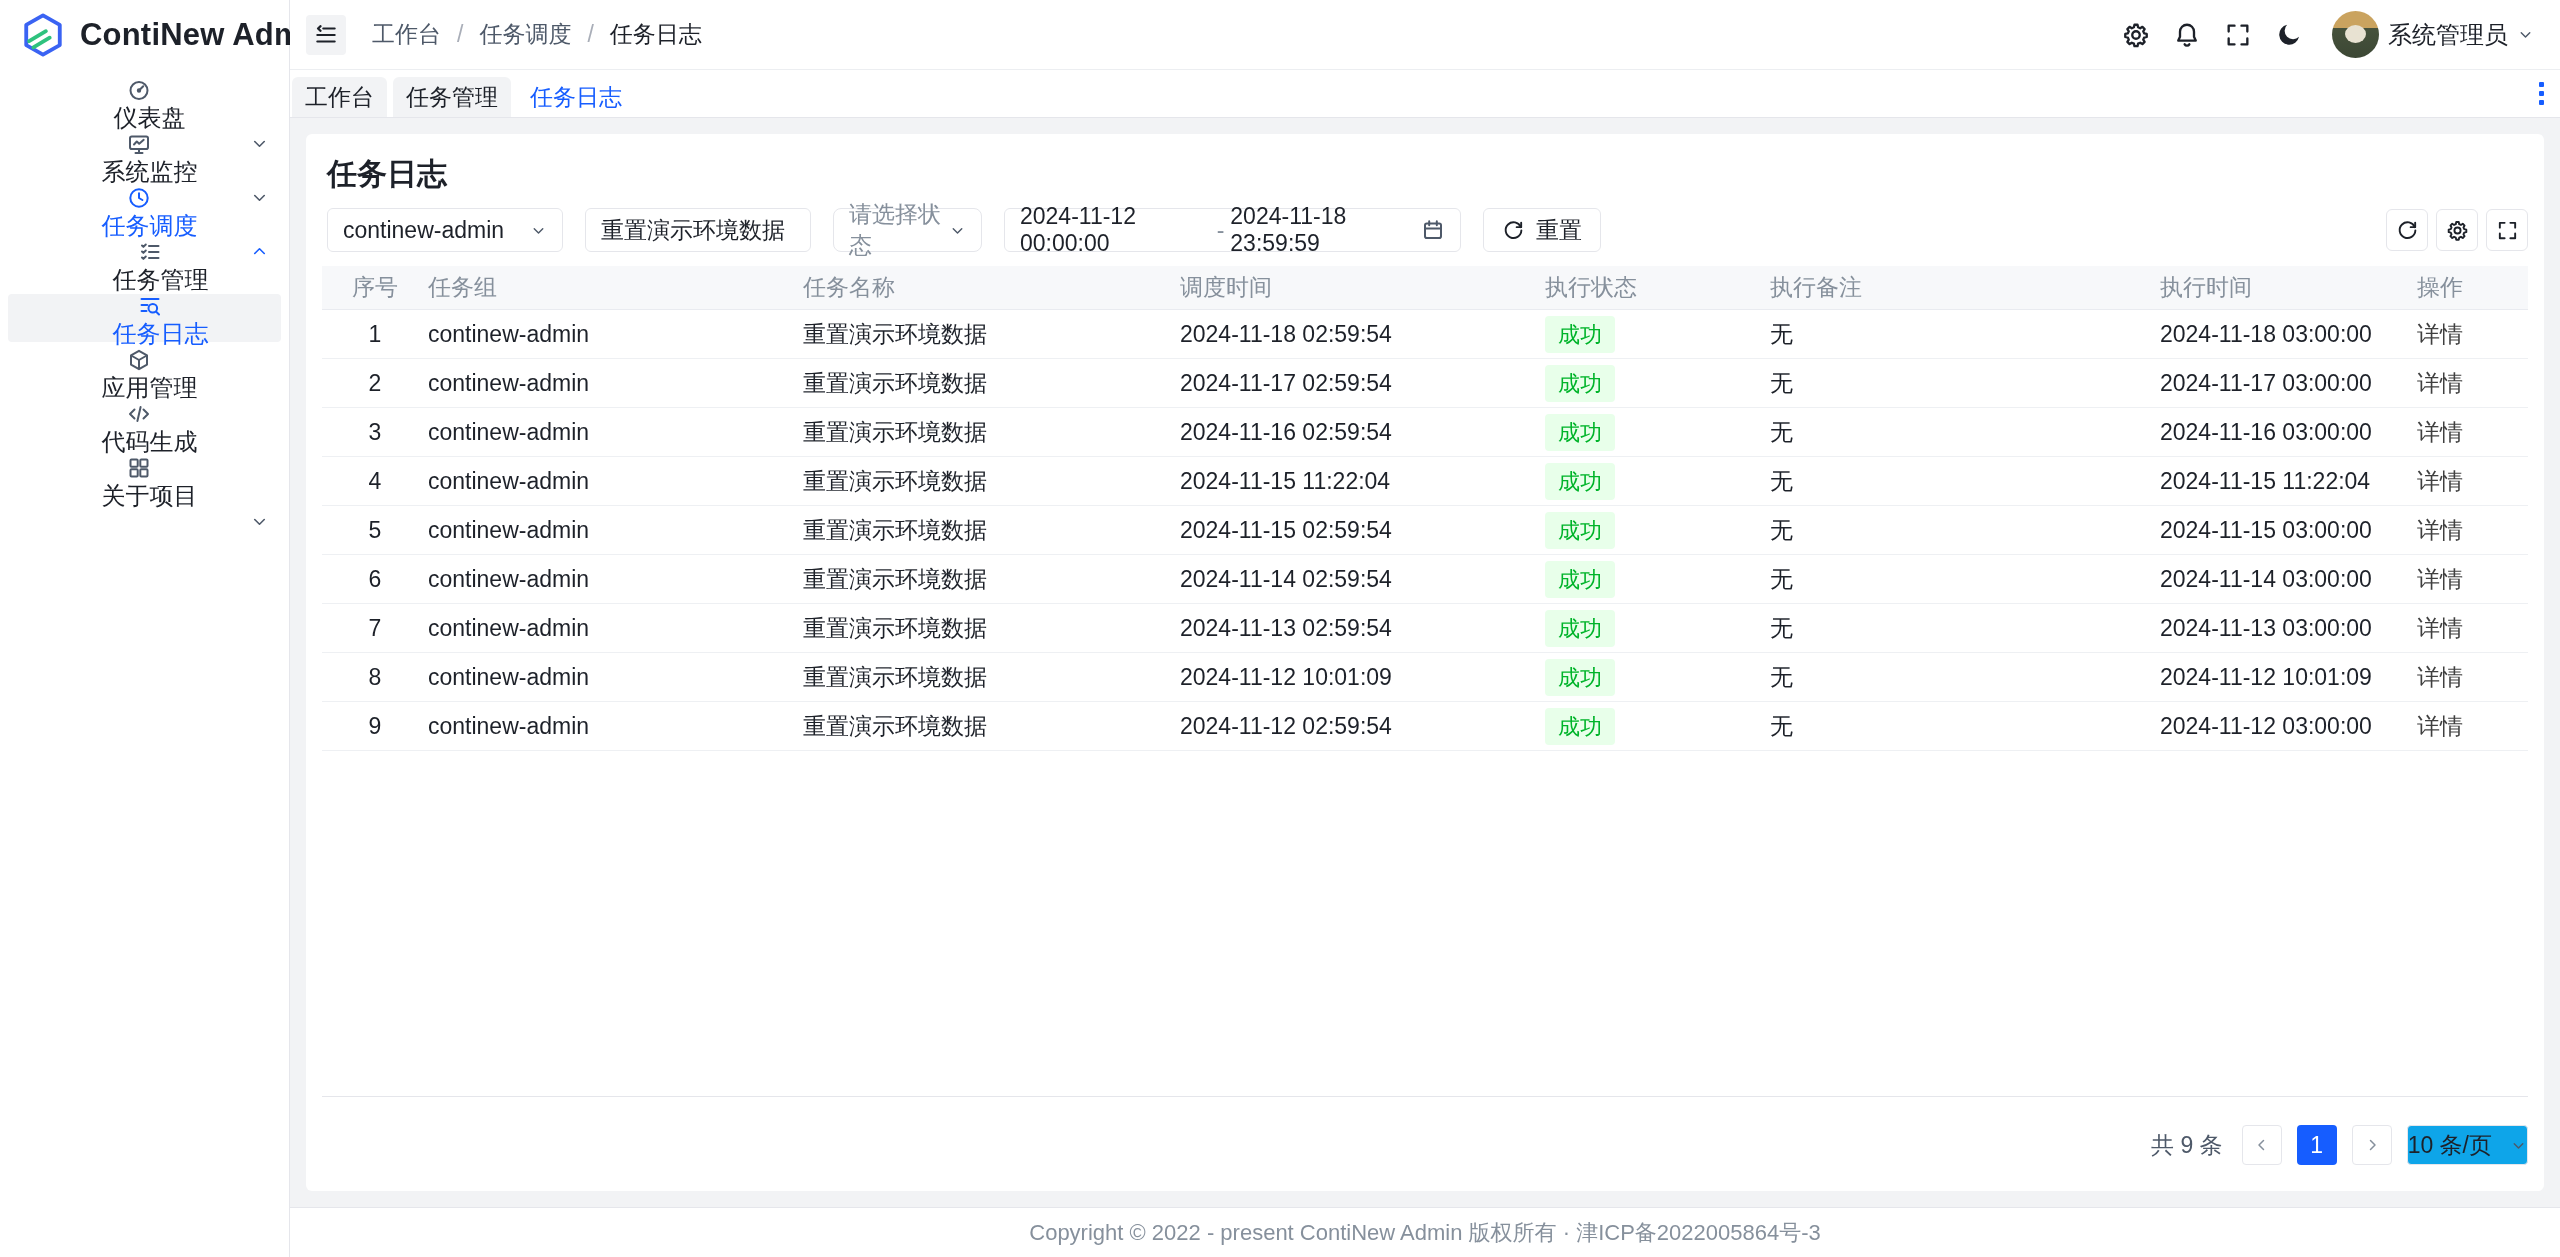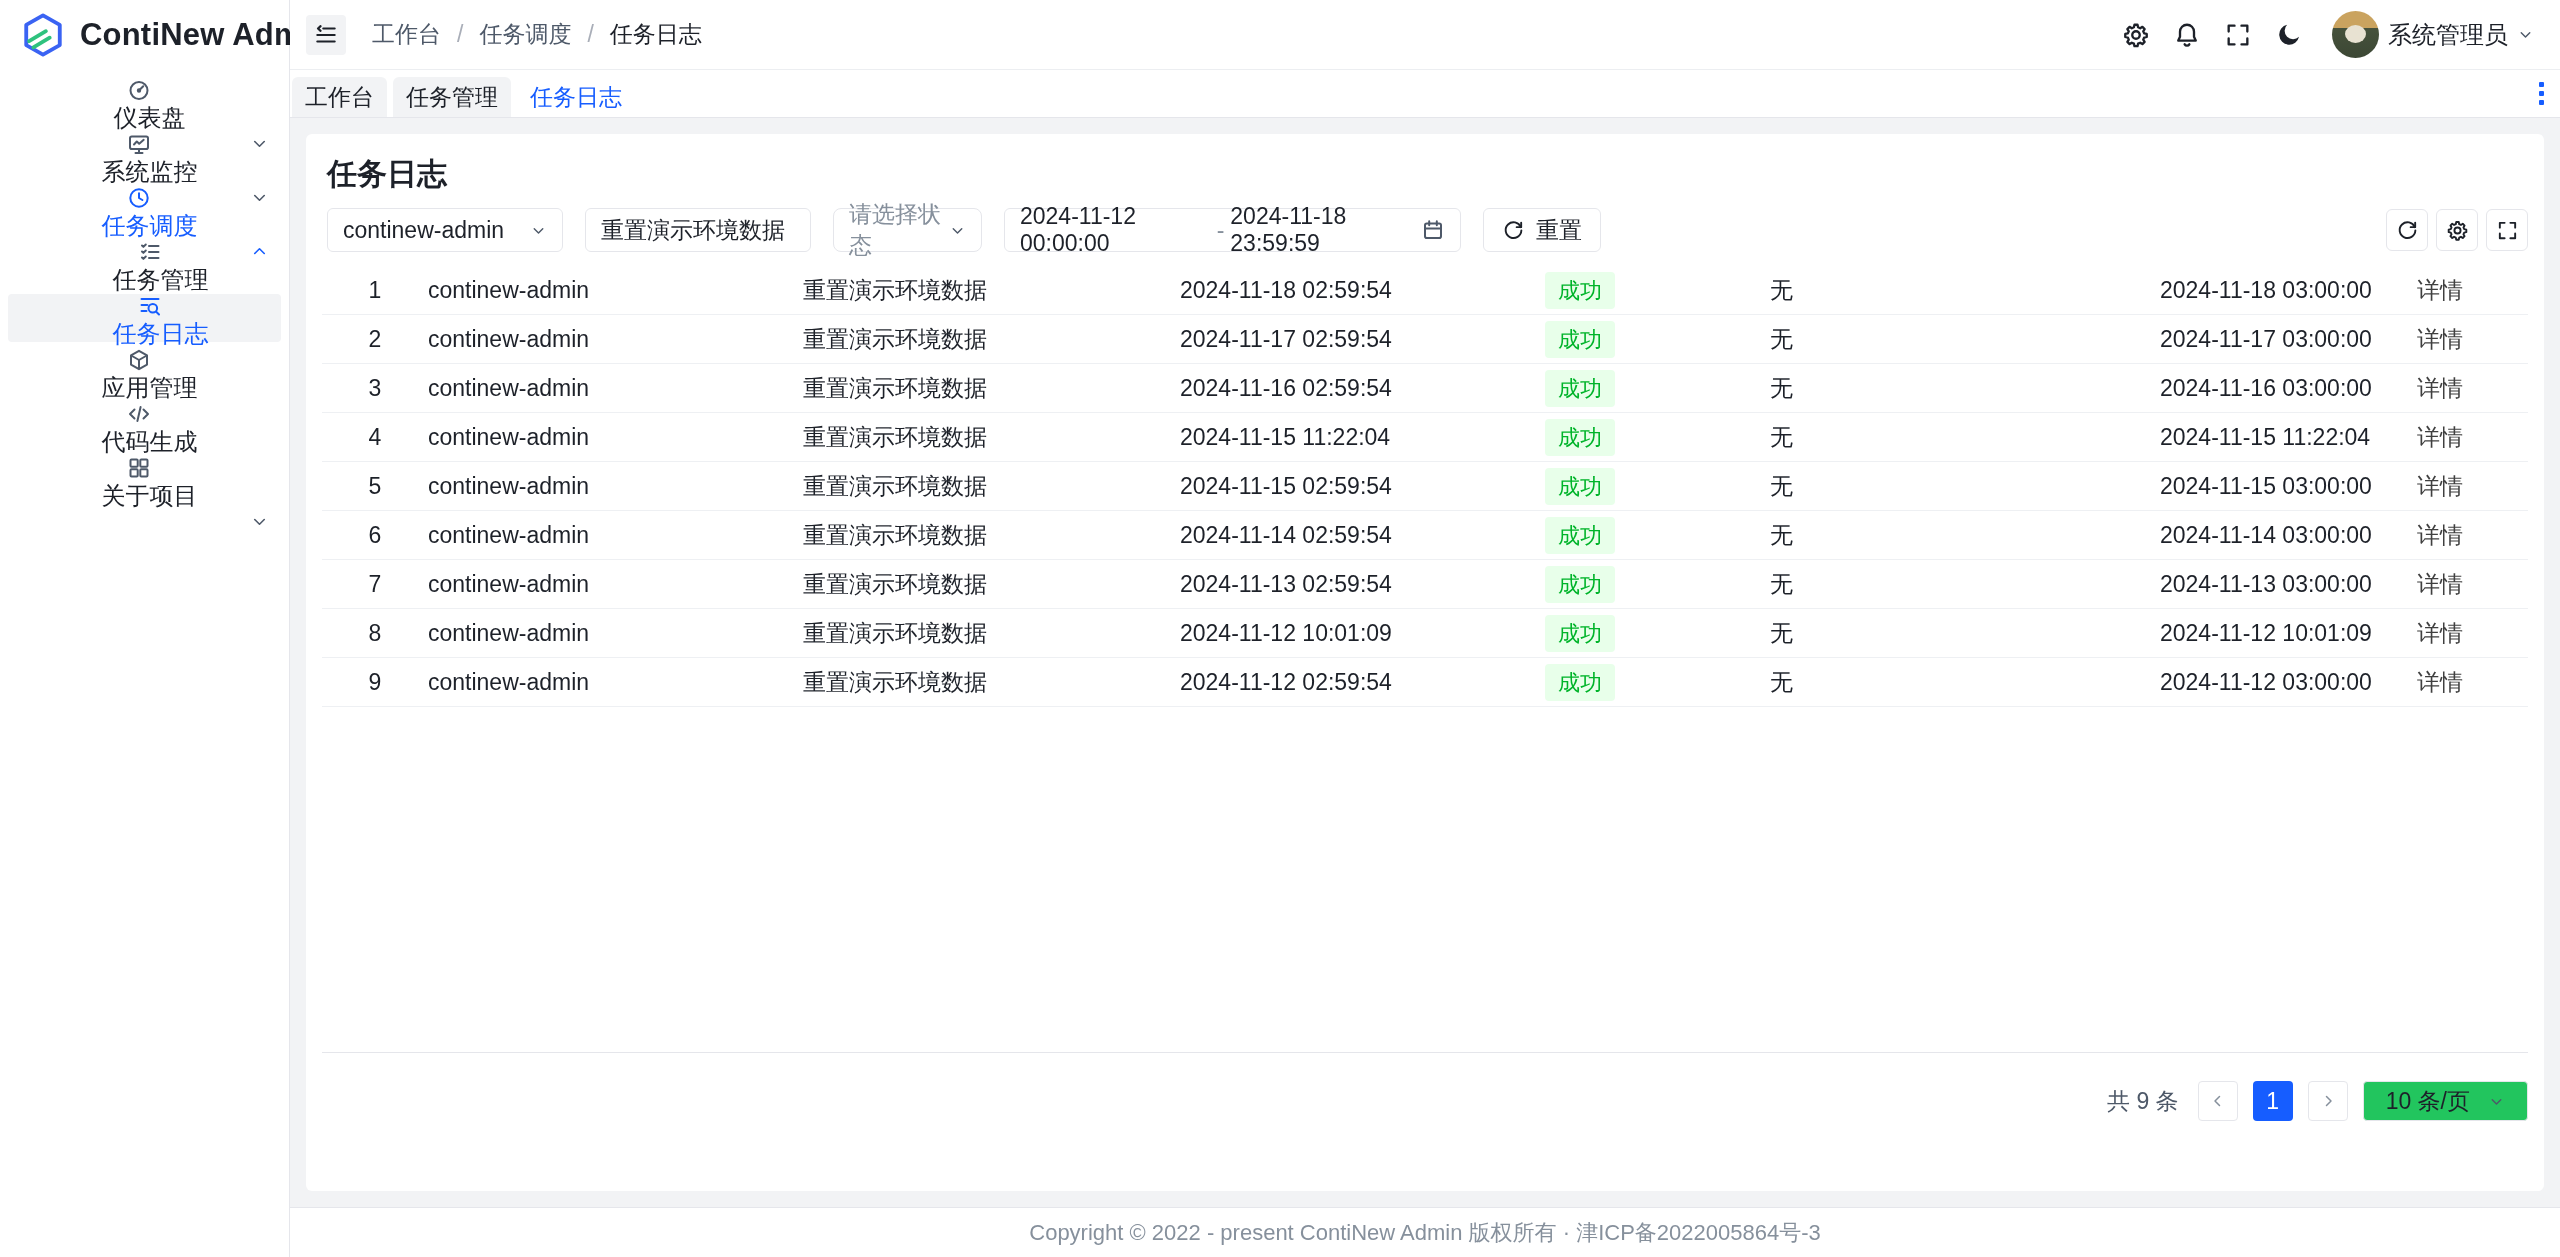--- a/index.html
+++ b/index.html
@@ -81,21 +81,21 @@
   .c8 { flex:1; padding-left:2px; }
   .badge-success { display:inline-block; padding:5px 13px; border-radius:4px; background:#e8ffea; color:#00b42a; font-size:22px; line-height:27px; }
   .link { color:#404040; cursor:pointer; text-decoration:none; }
   .table-space { margin:0 16px; height:346px; border-bottom:1px solid #e5e6eb; }
 
   
   .pagination { display:flex; align-items:center; justify-content:flex-end; gap:15px; margin:28px 16px 0; color:#4e5969; font-size:23px; }
   .pg-total { margin-right:4px; }
   .pg-btn { width:40px; height:40px; border:1px solid #e5e6eb; border-radius:4px; background:#fff; display:flex; align-items:center; justify-content:center; color:#86909c; cursor:pointer; }
   .pg-current { width:40px; height:40px; border-radius:4px; background:#165dff; color:#fff; display:flex; align-items:center; justify-content:center; cursor:pointer; }
-  .pg-size { height:40px; border:1px solid #e5e6eb; border-radius:4px; background:#22c55e; padding:0 22px; display:flex; align-items:center; gap:18px; color:#1d2129; cursor:pointer; }
+  .pg-size { height:40px; border:1px solid #e5e6eb; border-radius:4px; background:#0ea5e9; padding:0 0; display:flex; align-items:center; gap:18px; color:#1d2129; cursor:pointer; }
 
   .footer { height:50px; flex-shrink:0; background:#fff; border-top:1px solid #e5e6eb; display:flex; align-items:center; justify-content:center; font-size:22px; color:#86909c; }
 </style>
 </head>
 <body>
 
 <svg width="0" height="0" style="position:absolute">
   <defs>
     <g id="i-chev-down">
         <path d="M6 9.5l6 6 6-6" fill="none" stroke="currentColor" stroke-width="2" stroke-linecap="round" stroke-linejoin="round"></path>
@@ -400,20 +400,30 @@
               </span>
             <span class="tool-btn">
                 <svg width="23" height="23" viewBox="0 0 24 24">
                   <use href="#i-fullscreen"></use>
                 </svg>
               </span>
           </div>
         </div>
 
         <div class="table">
+          <div class="thead">
+            <span class="th c1">序号</span>
+            <span class="th c2">任务组</span>
+            <span class="th c3">任务名称</span>
+            <span class="th c4">调度时间</span>
+            <span class="th c5">执行状态</span>
+            <span class="th c6">执行备注</span>
+            <span class="th c7">执行时间</span>
+            <span class="th c8">操作</span>
+          </div>
           <div id="tbody">
   <div class="tr">
     <span class="td c1">1</span>
     <span class="td c2">continew-admin</span>
     <span class="td c3">重置演示环境数据</span>
     <span class="td c4">2024-11-18 02:59:54</span>
     <span class="td c5"><span class="badge-success">成功</span></span>
     <span class="td c6">无</span>
     <span class="td c7">2024-11-18 03:00:00</span>
     <span class="td c8"><a class="link">详情</a></span>

